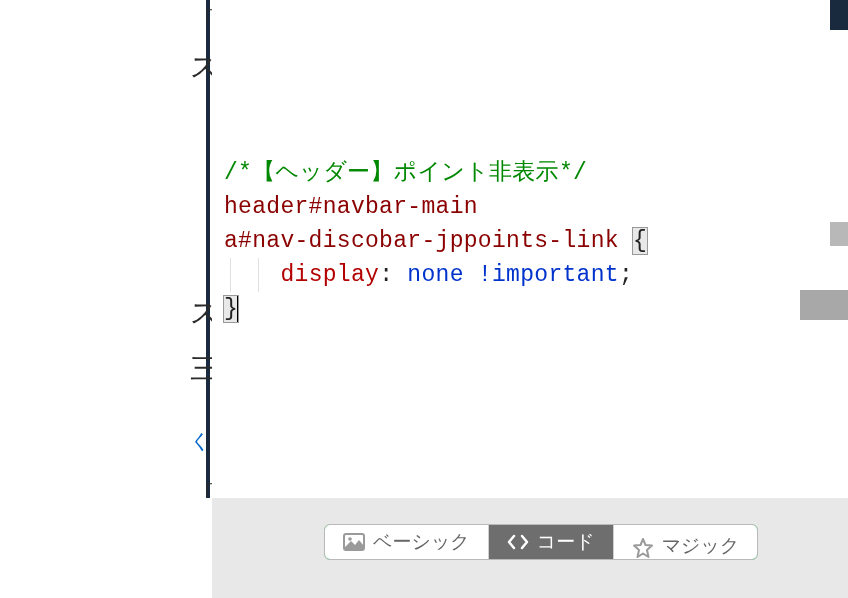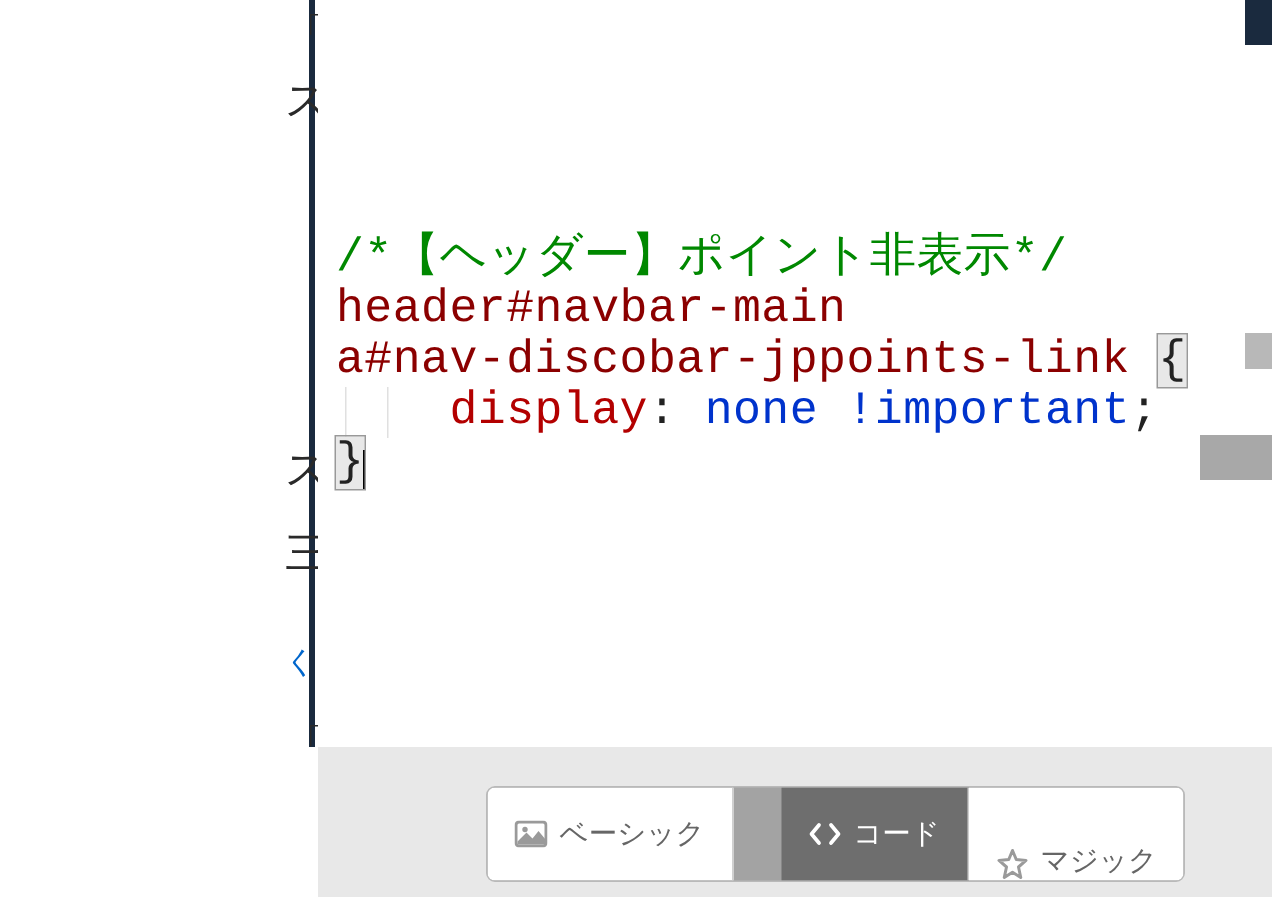--- a/index.html
+++ b/index.html
@@ -35,21 +35,21 @@
     position: absolute;
     left: 212px; top: 0;
     width: 588px; height: 498px;
     background: #ffffff;
   }
 
   .code-area {
     position: absolute;
     left: 12px; top: 156px;
     font-family: "Consolas", "Menlo", "Courier New", monospace;
-    font-size: 31px;
+    font-size: 23px;
     line-height: 34px;
     letter-spacing: 0.3px;
     white-space: pre;
   }
 
   .tok-comment { color: #008800; }
   .tok-selector { color: #8b0000; }
   .tok-brace { color: #222; }
   .tok-prop { color: #b30000; }
   .tok-value { color: #0033cc; }
@@ -96,43 +96,42 @@
   .toolbar {
     position: absolute;
     left: 212px; top: 498px;
     width: 636px; height: 100px;
     background: #e8e8e8;
   }
 
   .seg-group {
     position: absolute;
     left: 112px; top: 26px;
-    height: 64px;
+    height: 36px;
     display: flex;
     border: 1px solid #b9b9b9;
     border-radius: 6px;
     overflow: hidden;
-    background: #a3a3a3;
+    background: #22c55e;
   }
   .seg-btn {
     display: flex;
     align-items: center;
     gap: 8px;
     padding: 0 18px;
     font-size: 19px;
     color: #666;
     background: #fff;
     cursor: pointer;
     border-right: 1px solid #d0d0d0;
   }
   .seg-btn:last-child { border-right: none; align-items: flex-end; }
   .seg-btn.active {
     background: #6e6e6e;
     color: #fff;
-    margin-left: 32px;
   }
   .seg-btn .icon-wrap {
     display: inline-flex;
     width: 22px; height: 22px;
     align-items: center; justify-content: center;
   }
   .seg-btn .icon-wrap svg { display: block; }
   .seg-btn.active .icon-wrap svg { stroke: #fff; fill: #fff; }
 
 </style>

